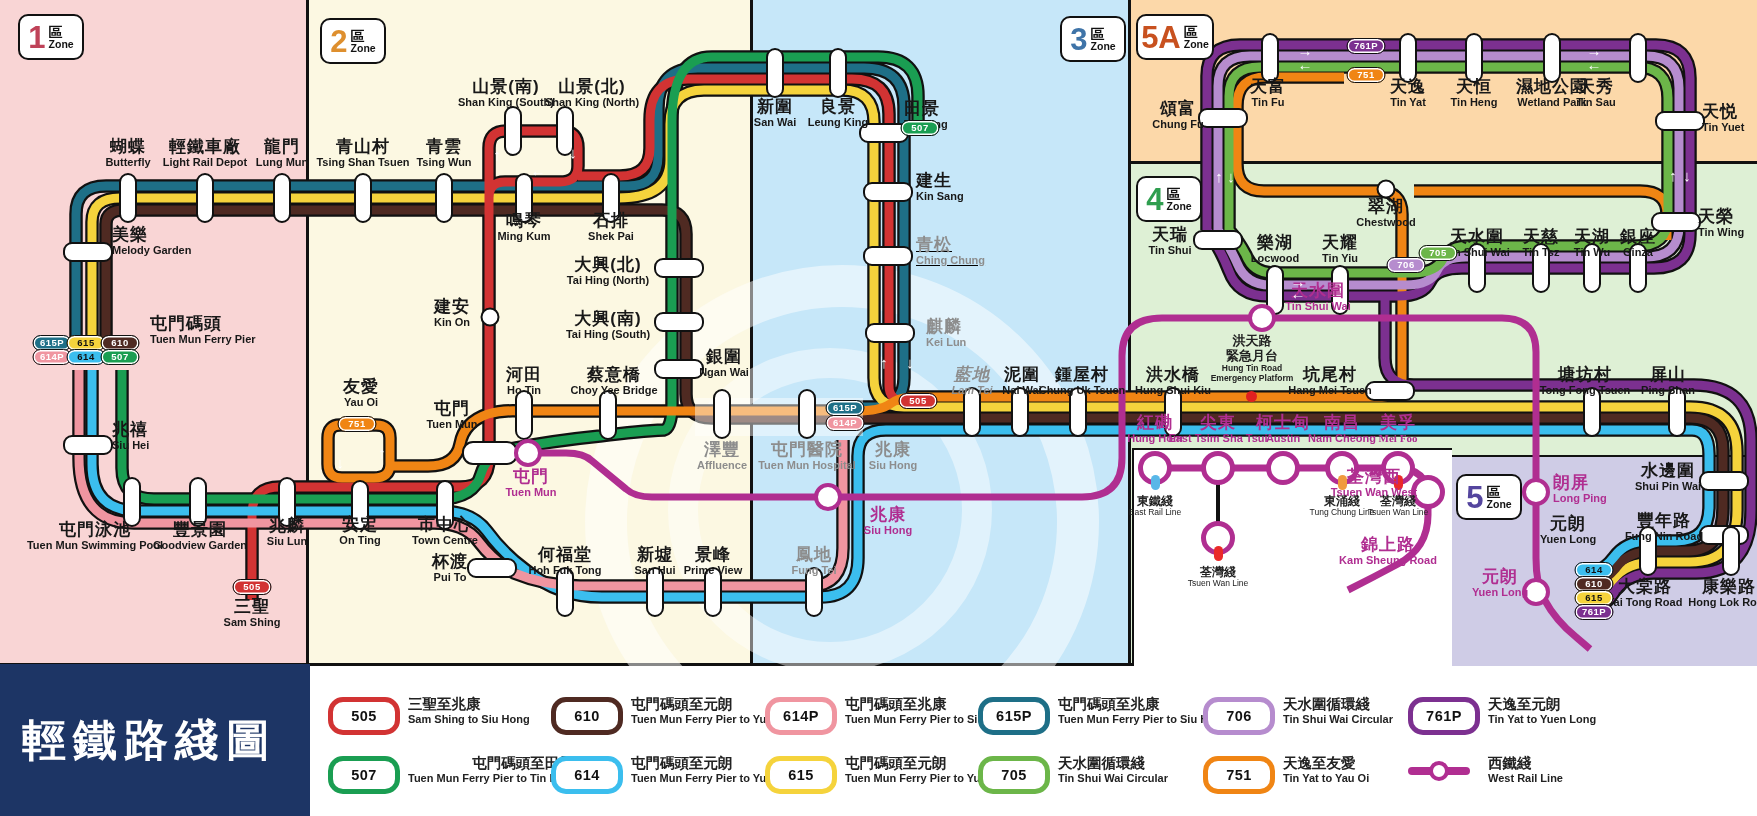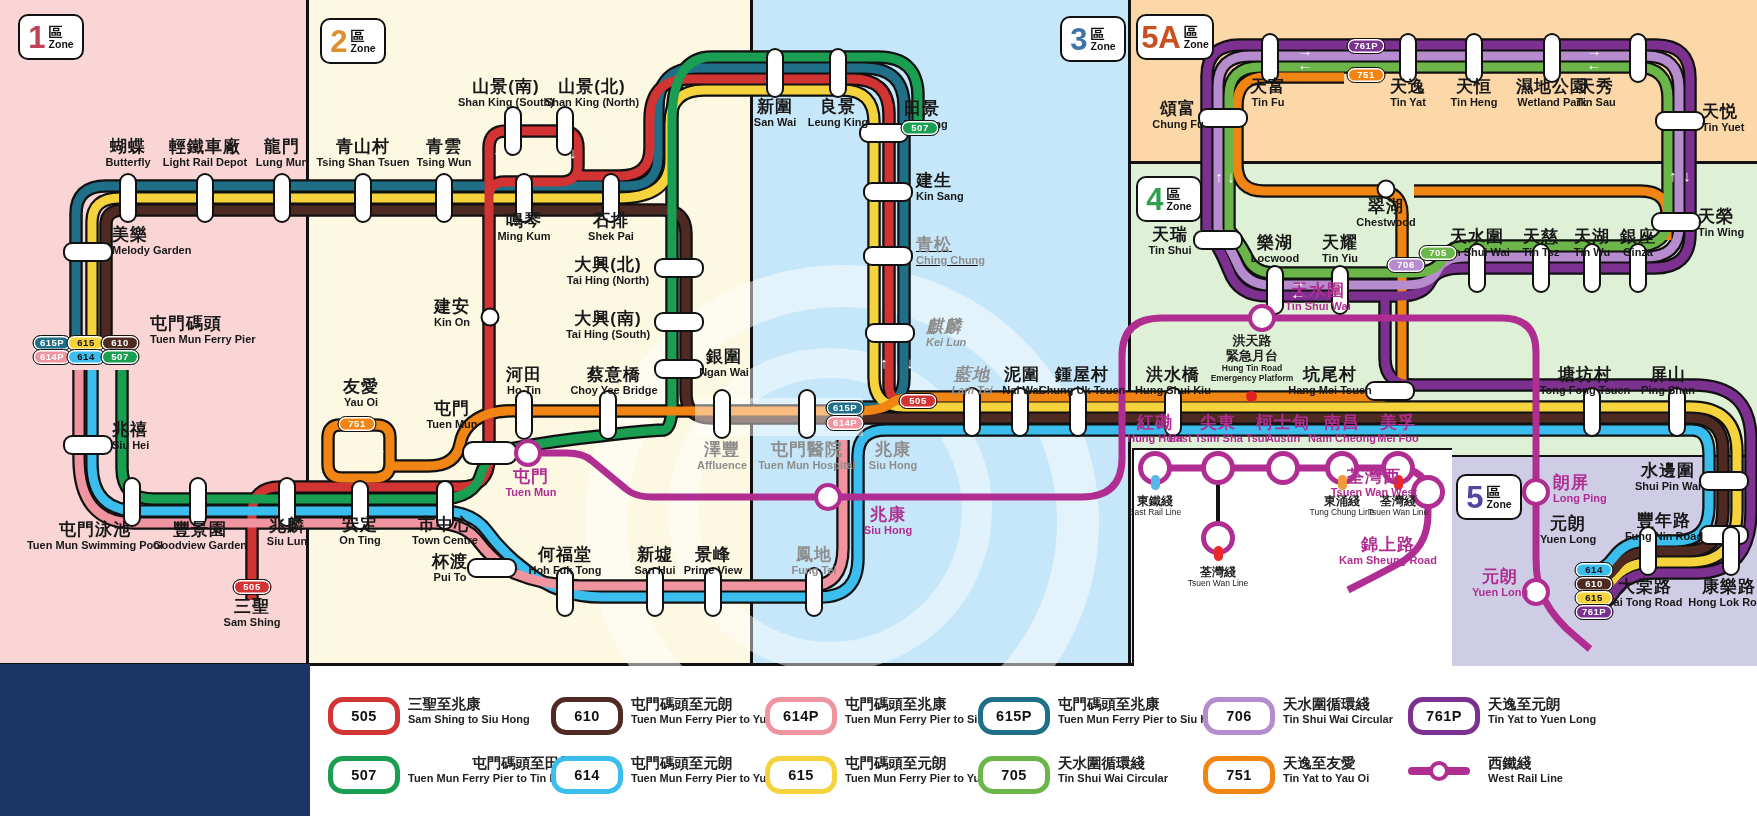--- a/index.html
+++ b/index.html
@@ -115,20 +115,21 @@
       <path fill="none" stroke-width="9" d="M1229,230 V96 Q1229,67 1260,67 H1636 Q1668,67 1668,98 V218 Q1668,246 1636,246 H1470 Q1449,246 1443,259 Q1436,273 1412,273 H1274 Q1253,273 1246,255 Q1238,240 1229,230" stroke="#6cb649"></path>
       <path fill="none" stroke-width="7" d="M529,453 H566 Q584,453 592,461 L626,489 Q635,497 652,497 H1082 Q1122,497 1122,458 V356 Q1122,318 1162,318 H1502 Q1536,318 1536,352 V558 Q1536,584 1544,599 Q1556,621 1576,637 L1590,649" stroke="#b02e91"></path>
       <path fill="none" stroke-width="7" d="M1155,468 H1396 Q1428,468 1428,498 V515 Q1428,548 1398,564 Q1372,578 1348,590" stroke="#b02e91"></path>
       <path fill="none" stroke-width="4" d="M1218,478 V527" stroke="#111111"></path>
     </g>
   </svg>
 
   <div class="fade" style="left:695px;top:398px;width:168px;height:38px;"></div>
 
   <div id="title-block">
+    <div id="title-zh">輕鐵路綫圖</div>
   </div>
 
 <div class="mk v" style="left: 128px; top: 198px; transform: translate(-50%, -50%);"></div>
     <div class="st" style="left: 128px; top: 138px;">
       <span class="zh">蝴蝶</span>
       <span class="en">Butterfly</span>
     </div>
     <div class="mk v" style="left: 205px; top: 198px; transform: translate(-50%, -50%);"></div>
     <div class="st" style="left: 205px; top: 138px;">
       <span class="zh">輕鐵車廠</span>
@@ -319,21 +320,21 @@
     <div class="st left" style="left: 916px; top: 172px;">
       <span class="zh">建生</span>
       <span class="en">Kin Sang</span>
     </div>
     <div class="mk h" style="left: 888px; top: 256px; transform: translate(-50%, -50%);"></div>
     <div class="st muted left" style="left: 916px; top: 236px; text-decoration: underline;">
       <span class="zh">青松</span>
       <span class="en">Ching Chung</span>
     </div>
     <div class="mk h" style="left: 890px; top: 333px; transform: translate(-50%, -50%);"></div>
-    <div class="st muted left" style="left: 926px; top: 318px; font-style: italic;">
+    <div class="st muted left" style="left: 926px; top: 318px;">
       <span class="zh">麒麟</span>
       <span class="en">Kei Lun</span>
     </div>
     <div class="mk v" style="left: 972px; top: 412px; transform: translate(-50%, -50%);"></div>
     <div class="st muted" style="left: 972px; top: 366px; font-style: italic;">
       <span class="zh">藍地</span>
       <span class="en">Lam Tei</span>
     </div>
     <div class="mk v" style="left: 1020px; top: 412px; transform: translate(-50%, -50%);"></div>
     <div class="st" style="left: 1022px; top: 366px;">
@@ -498,21 +499,21 @@
     <div class="st wr" style="left: 1283px; top: 414px;">
       <span class="zh">柯士甸</span>
       <span class="en">Austin</span>
     </div>
     <div class="mk wrbig" style="left: 1342px; top: 468px; transform: translate(-50%, -50%);"></div>
     <div class="st wr" style="left: 1342px; top: 414px;">
       <span class="zh">南昌</span>
       <span class="en">Nam Cheong</span>
     </div>
     <div class="mk wrbig" style="left: 1398px; top: 468px; transform: translate(-50%, -50%);"></div>
-    <div class="st wr" style="left: 1398px; top: 414px;">
+    <div class="st wr" style="left: 1398px; top: 414px; font-family: Liberation Serif, serif;">
       <span class="zh">美孚</span>
       <span class="en">Mei Foo</span>
     </div>
     <div class="mk wrbig" style="left: 1428px; top: 492px; transform: translate(-50%, -50%);"></div>
     <div class="st wr" style="left: 1374px; top: 468px;">
       <span class="zh">荃灣西</span>
       <span class="en">Tsuen Wan West</span>
     </div>
     <div class="st wr" style="left: 1388px; top: 536px;">
       <span class="zh">錦上路</span>

